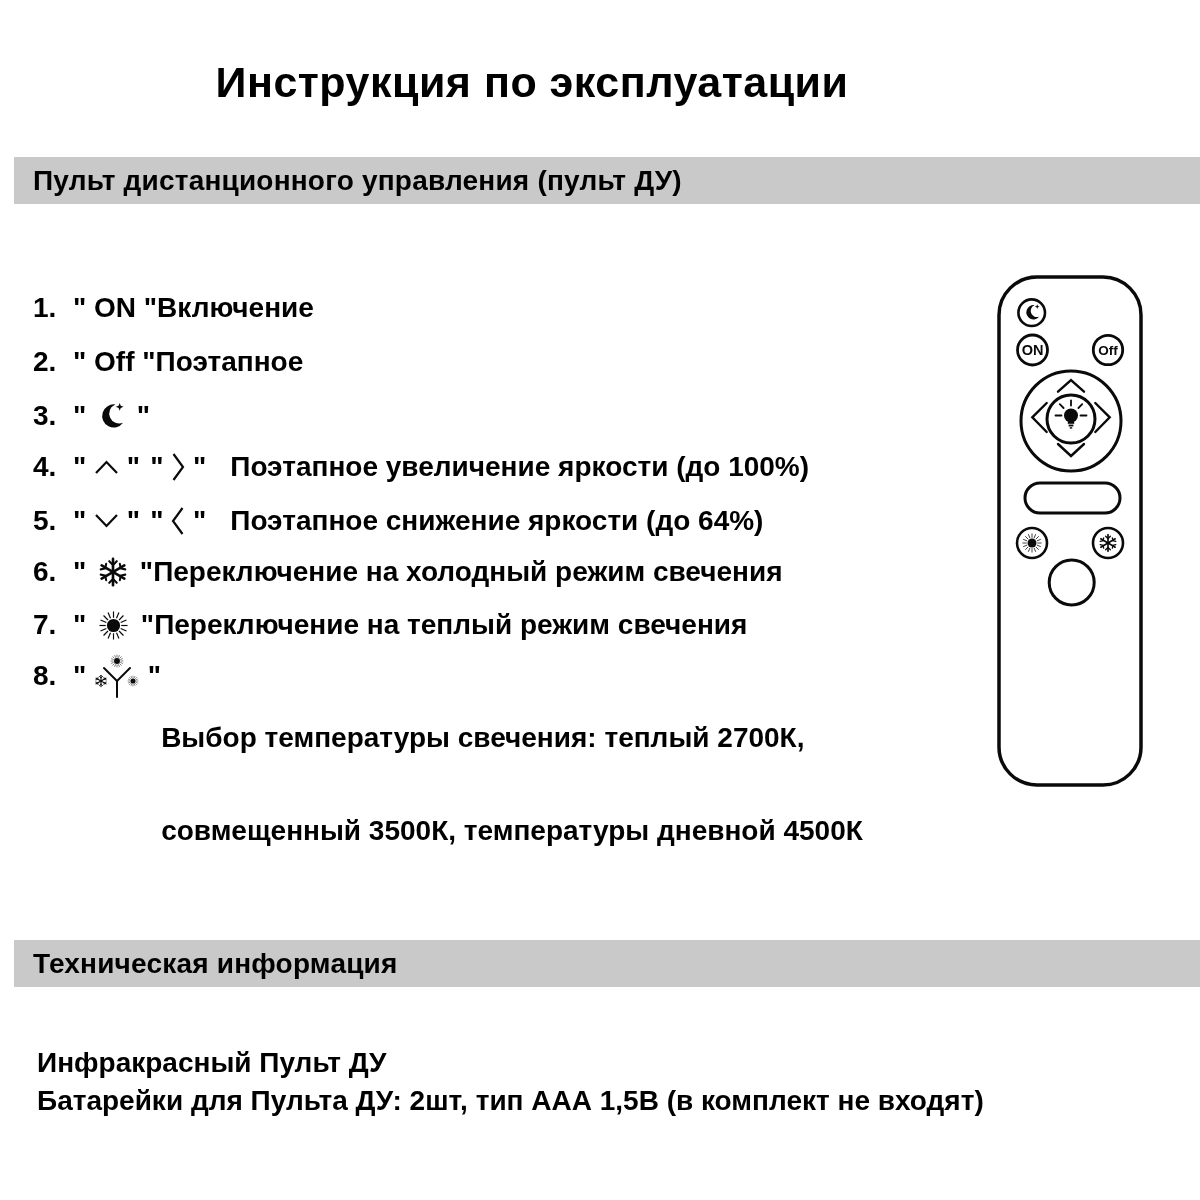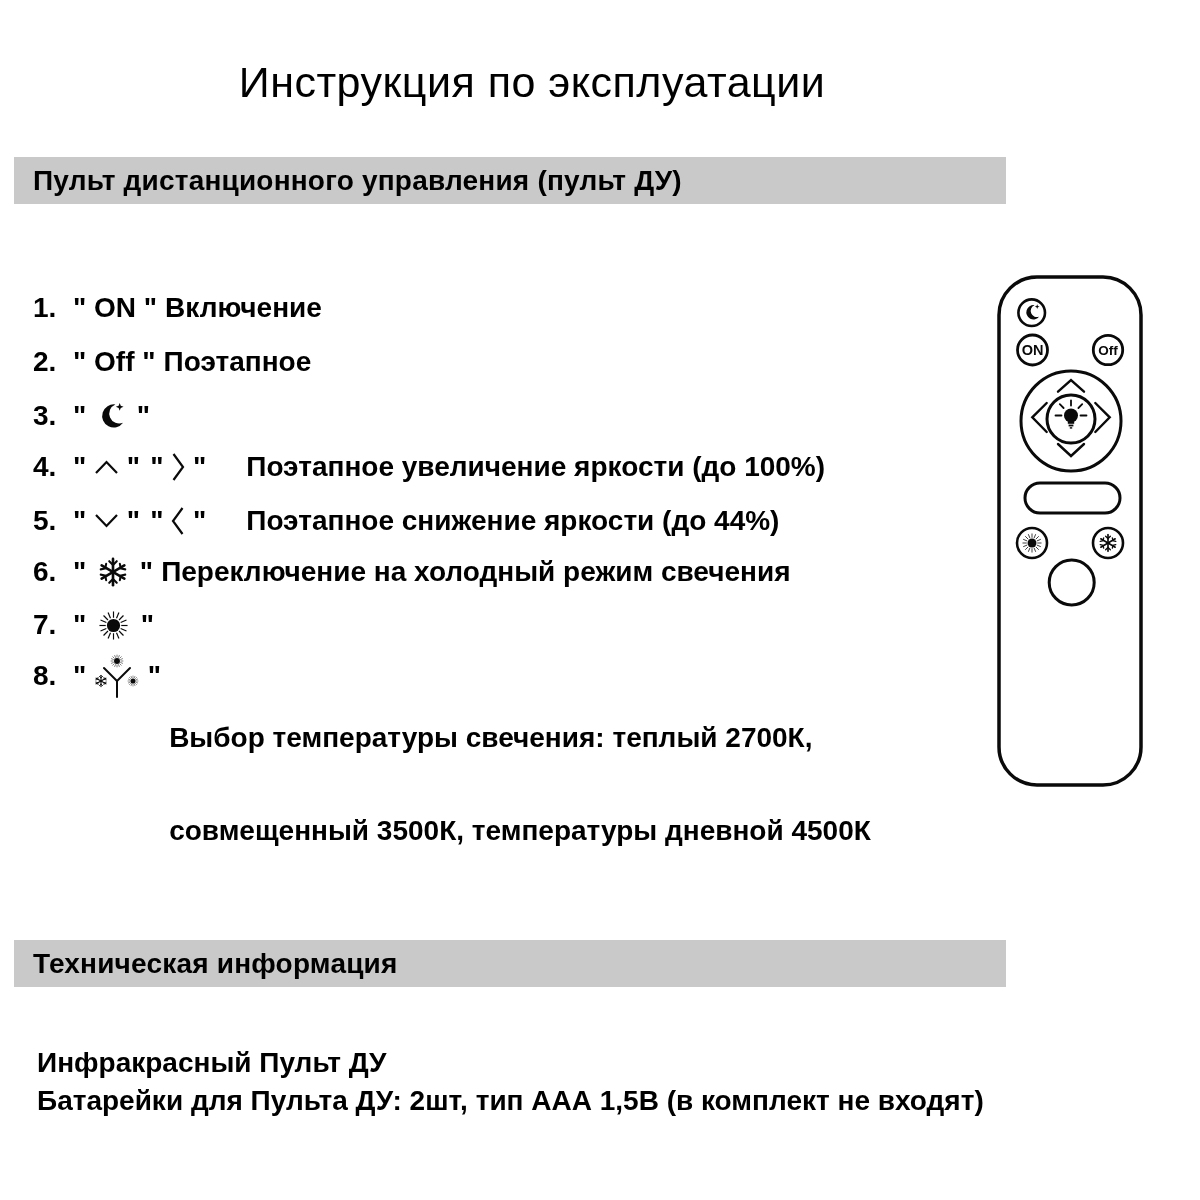--- a/index.html
+++ b/index.html
@@ -1,29 +1,29 @@
 <!DOCTYPE html>
 <html><head>
 <meta charset="utf-8">
 <style>
   html,body{margin:0;padding:0;background:#ffffff;}
   .page{position:relative;width:1200px;height:1200px;background:#ffffff;overflow:hidden;
         font-family:"Liberation Sans","DejaVu Sans",sans-serif;color:#000;}
   .abs{position:absolute;}
   .title{left:0;top:58px;width:1052px;text-align:center;padding-left:12px;box-sizing:border-box;
-         font-size:43px;font-weight:normal;letter-spacing:.5px;}
-  .bar{left:14px;width:992px;height:47px;background:#c9c9c9;display:flex;align-items:center;}
+         font-size:43px;font-weight:bold;letter-spacing:.5px;}
+  .bar{left:14px;width:1186px;height:47px;background:#c9c9c9;display:flex;align-items:center;}
   .bar span{font-size:28px;font-weight:bold;padding-left:19px;letter-spacing:.2px;}
   .bar1{top:157px;}
   .bar2{top:940px;}
   .row{left:33px;display:flex;align-items:center;height:34px;font-size:28px;font-weight:bold;}
   .row .num{width:40px;flex:none;}
   .q,.seg{white-space:pre;}
-  .lbl{margin-left:8px;white-space:pre;}
-  .lbl2{margin-left:40px;}
+  .lbl{margin-left:0;white-space:pre;}
+  .lbl2{margin-left:24px;}
   .g{width:10px;flex:none;}
   .ic{flex:none;display:block;}
   .ic3{margin:0 4px;}
   .row8{align-items:flex-start;height:auto;line-height:31px;}
   .row8 .ic{margin-top:-6px;}
   .info{left:37px;font-size:28px;font-weight:bold;white-space:pre;margin-top:24px;}
   svg{display:block;}
 </style>
 </head>
 <body>
@@ -125,40 +125,41 @@
     <svg class="ic" width="25" height="16" viewBox="0 0 25 16">
       <polyline points="2,2 12.5,13 23,2" fill="none" stroke="#0a0a0a" stroke-width="2.2"></polyline>
       </svg>
     <span class="q"> "</span>
     <span class="g"></span>
     <span class="q">" </span>
     <svg class="ic" width="14" height="30" viewBox="0 0 14 30">
       <polyline points="11.5,2 2,15 11.5,28" fill="none" stroke="#0a0a0a" stroke-width="2.2"></polyline>
       </svg>
     <span class="q"> "</span>
-    <span class="lbl lbl2">Поэтапное снижение яркости (до 44%)</span>
+    <span class="lbl lbl2">Поэтапное снижение яркости (до 64%)</span>
   </div>
 
   <div class="abs row" style="top:555px">
     <span class="num">6.</span>
     <span class="q">" </span>
     <svg class="ic ic3" width="30" height="30" viewBox="0 0 32 32">
         <use href="#snow"></use>
       </svg>
     <span class="q"> "</span>
     <span class="lbl">Переключение на холодный режим свечения</span>
   </div>
 
   <div class="abs row" style="top:608px">
     <span class="num">7.</span>
     <span class="q">" </span>
     <svg class="ic ic3" width="31" height="31" viewBox="0 0 32 32">
         <use href="#sun"></use>
       </svg>
     <span class="q"> "</span>
+    <span class="lbl">Переключение на теплый режим свечения</span>
   </div>
 
   <div class="abs row row8" style="top:660px">
     <span class="num">8.</span>
     <span class="q">" </span>
     <svg class="ic" width="46" height="46" viewBox="0 0 46 46">
       <g stroke="#0a0a0a" stroke-width="2" stroke-linecap="round" fill="none">
         <line x1="23" y1="43" x2="23" y2="27"></line>
         <line x1="23" y1="27" x2="10" y2="14"></line>
         <line x1="23" y1="27" x2="36" y2="14"></line>

